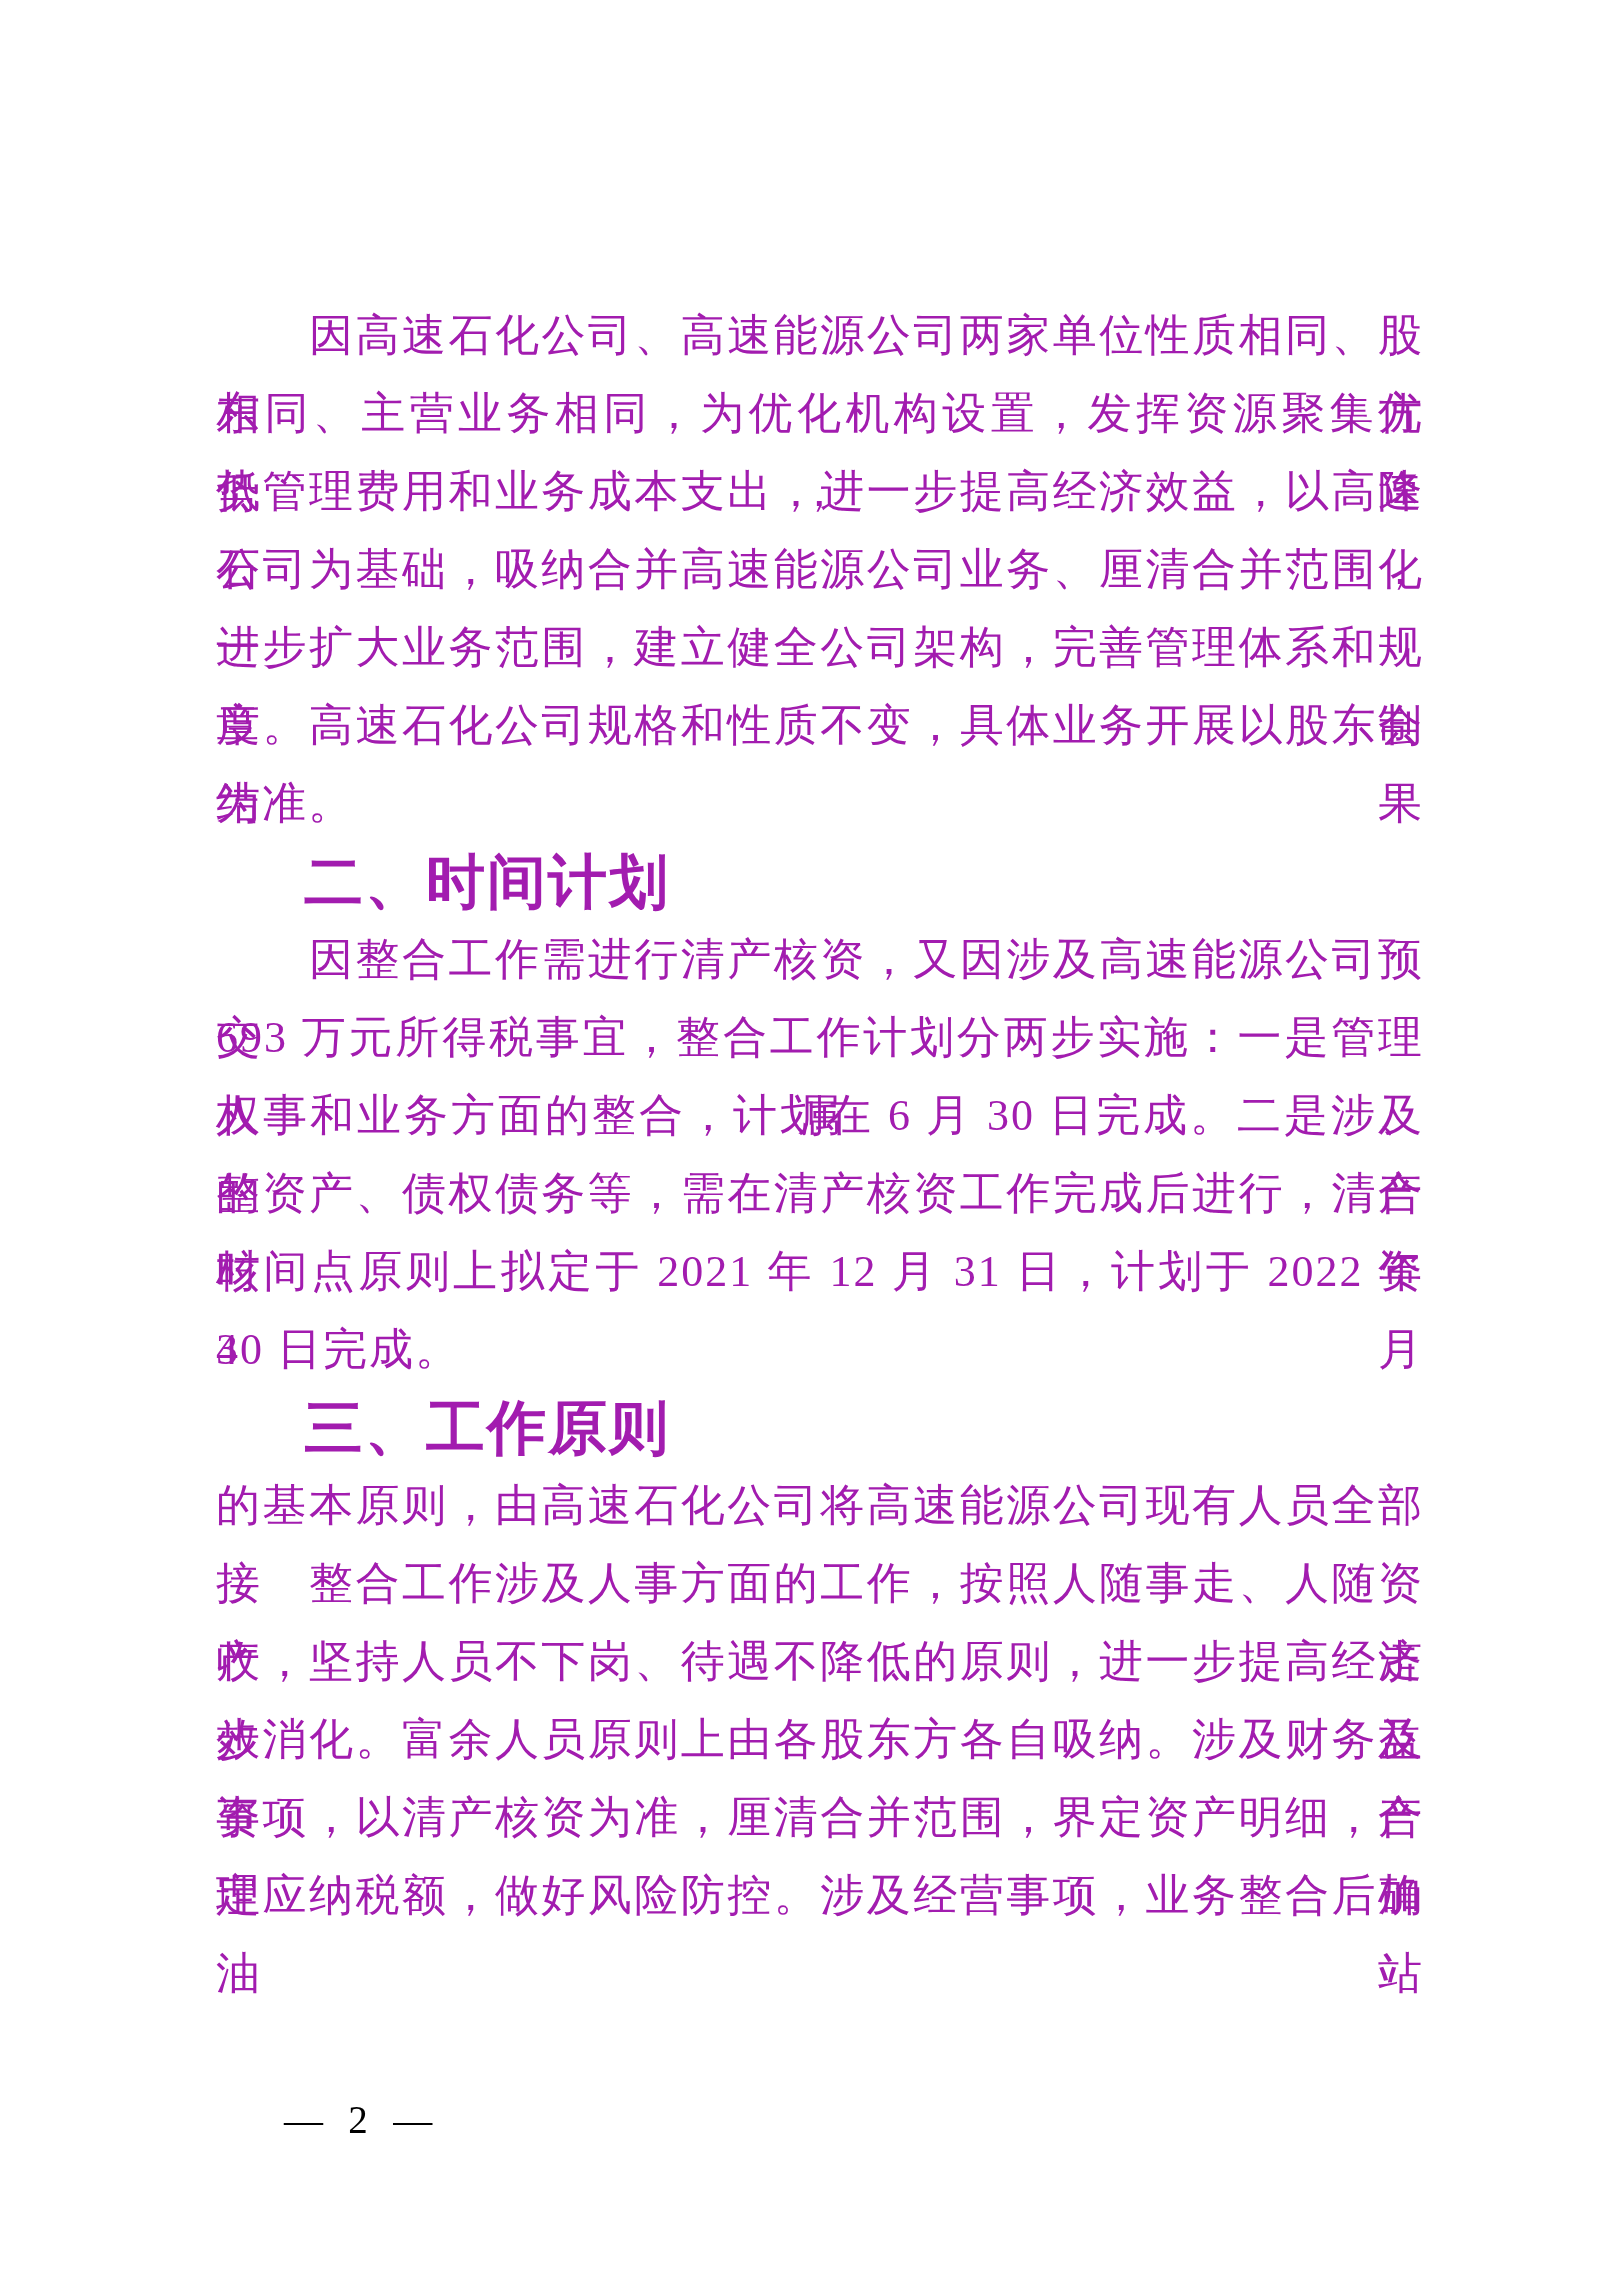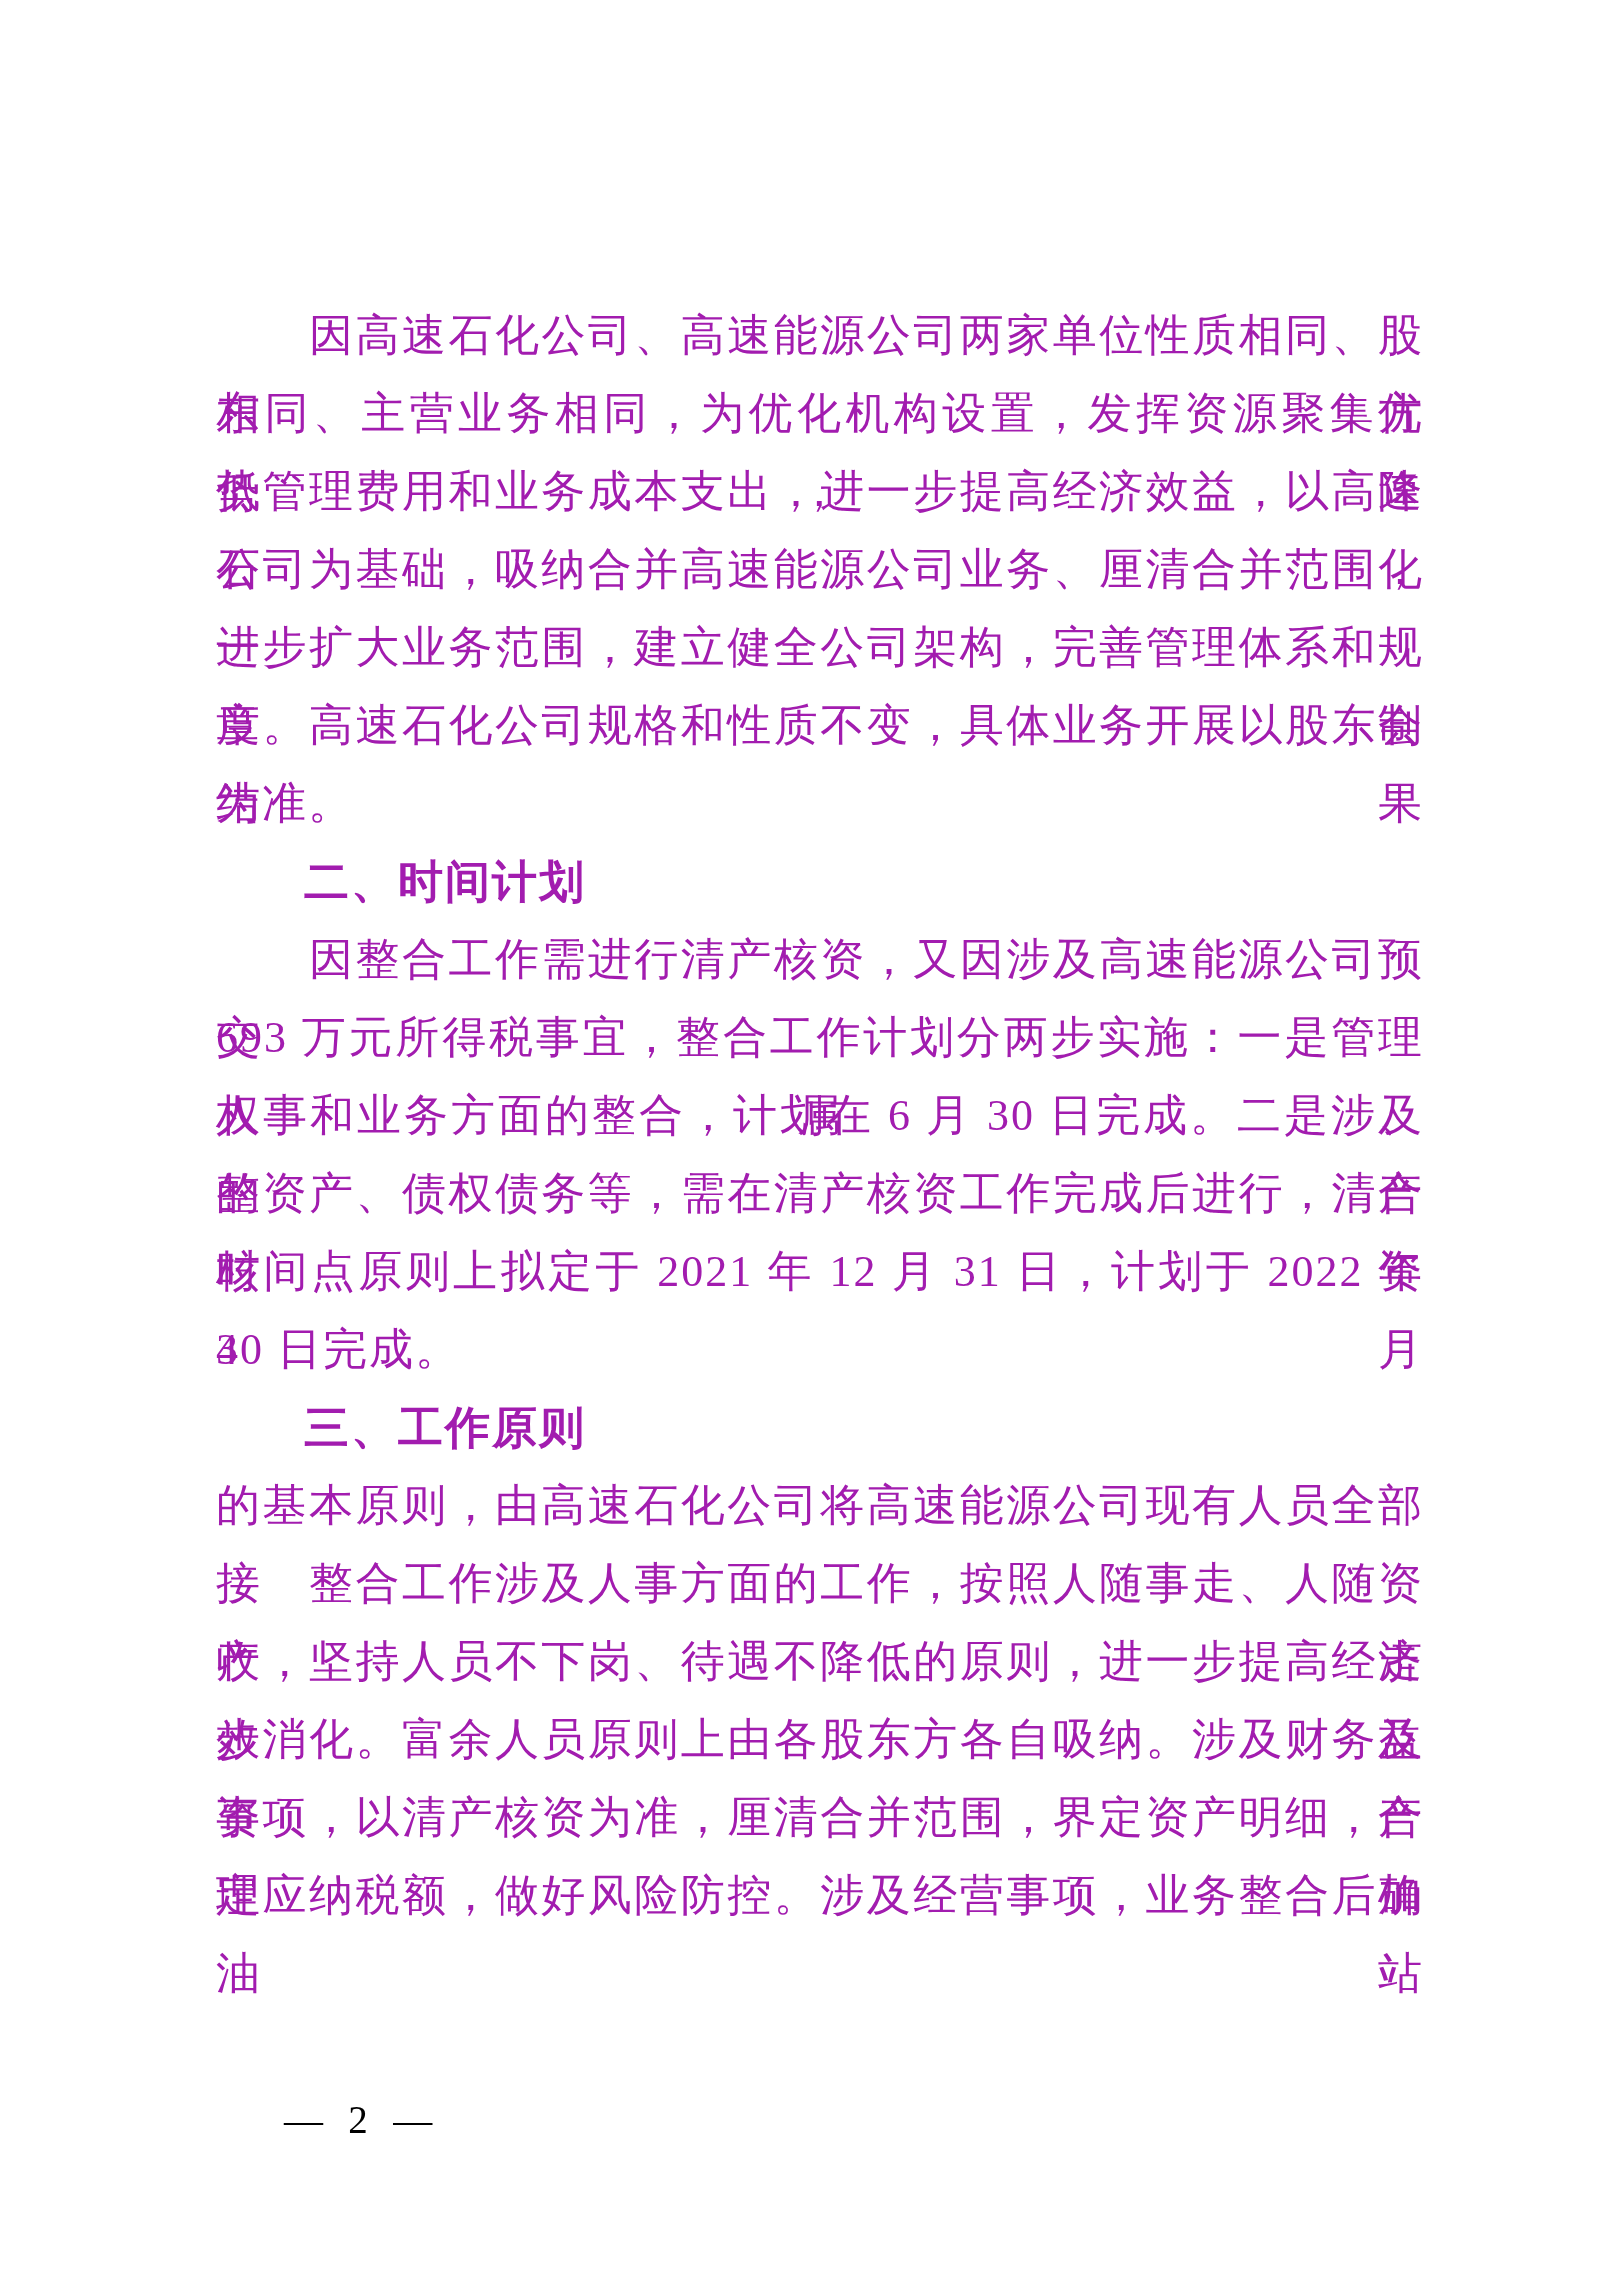--- a/index.html
+++ b/index.html
@@ -41,21 +41,21 @@
   .endline {
     text-align: center;
     text-align-last: left;
   }
   .indent {
     text-indent: 93px;
   }
   .heading {
     font-family: "Liberation Sans", "DejaVu Sans", sans-serif;
     font-weight: 700;
-    font-size: 45px;
+    font-size: 59px;
     text-indent: 88px;
     text-align: right;
     text-align-last: left;
   }
   .page-number {
     position: absolute;
     left: 284px;
     top: 2098px;
     font-size: 39px;
     line-height: 43px;

